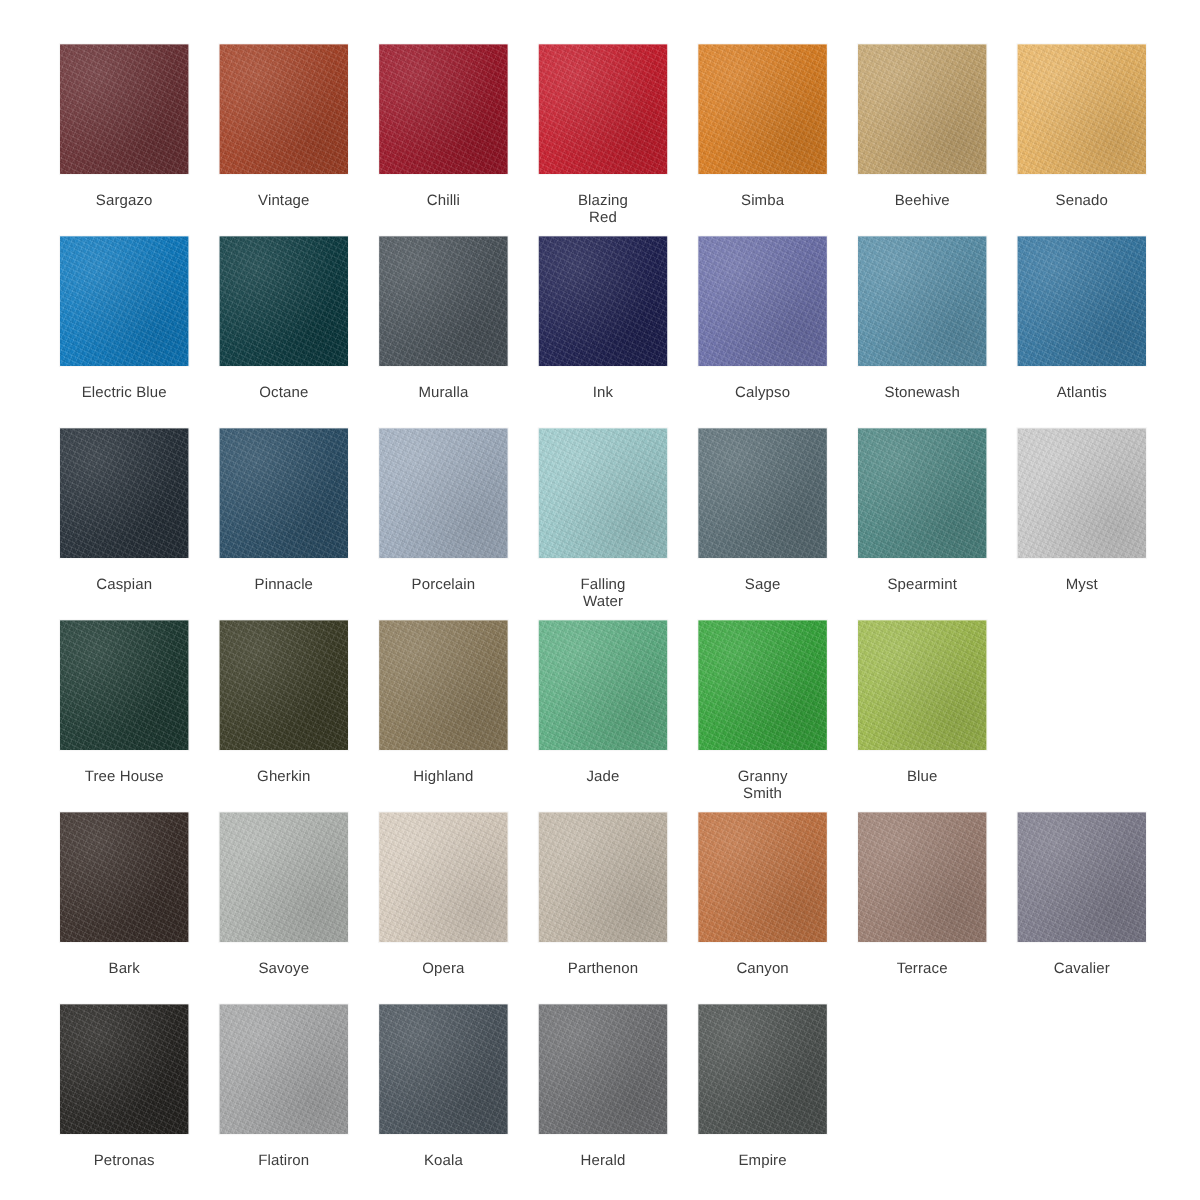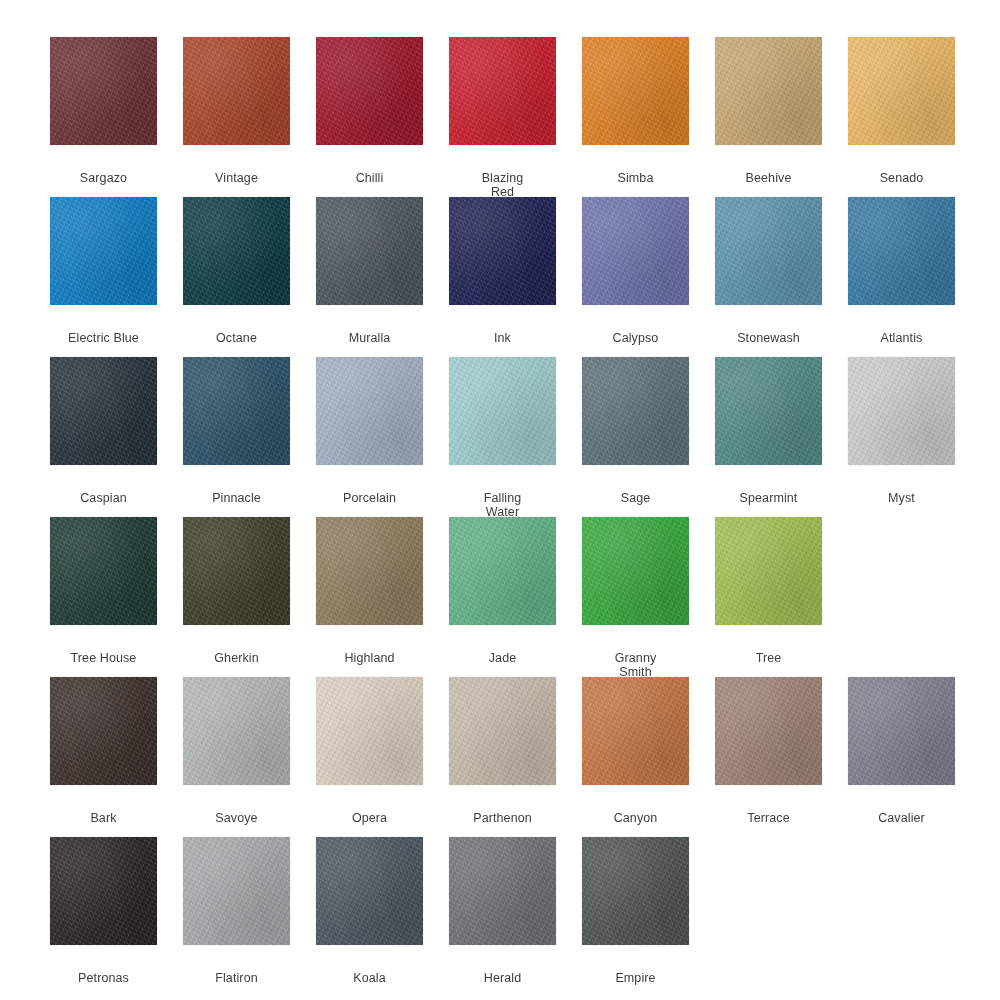--- a/index.html
+++ b/index.html
@@ -67,35 +67,35 @@
     background:
       radial-gradient(ellipse at 28% 22%, rgba(255,255,255,0.10), rgba(255,255,255,0) 62%),
       radial-gradient(ellipse at 76% 78%, rgba(0,0,0,0.09), rgba(0,0,0,0) 66%),
       linear-gradient(103deg, rgba(255,255,255,0.05) 0%, rgba(0,0,0,0.055) 100%);
     pointer-events: none;
   }
 
   .swatch-label {
     display: block;
     width: 107px;
-    margin-top: 26px;
+    margin-top: 15px;
     text-align: center;
     font-size: 12.5px;
     line-height: 14px;
     color: #3d3d3d;
     white-space: pre-line;
     letter-spacing: 0.1px;
   }
 </style>
 </head>
 <body style="background: rgb(255, 255, 255);">
 
 <div id="swatch-grid">
     <div class="grid-row"><div class="swatch-cell"><div class="swatch-chip" style="background-color: rgb(107, 48, 52);"></div><span class="swatch-label" style="color: rgb(61, 61, 61);">Sargazo</span></div><div class="swatch-cell"><div class="swatch-chip" style="background-color: rgb(169, 67, 39);"></div><span class="swatch-label" style="color: rgb(61, 61, 61);">Vintage</span></div><div class="swatch-cell"><div class="swatch-chip" style="background-color: rgb(158, 20, 39);"></div><span class="swatch-label" style="color: rgb(61, 61, 61);">Chilli</span></div><div class="swatch-cell"><div class="swatch-chip" style="background-color: rgb(204, 27, 44);"></div><span class="swatch-label" style="color: rgb(61, 61, 61);">Blazing
 Red</span></div><div class="swatch-cell"><div class="swatch-chip" style="background-color: rgb(224, 128, 33);"></div><span class="swatch-label" style="color: rgb(61, 61, 61);">Simba</span></div><div class="swatch-cell"><div class="swatch-chip" style="background-color: rgb(201, 169, 113);"></div><span class="swatch-label" style="color: rgb(61, 61, 61);">Beehive</span></div><div class="swatch-cell"><div class="swatch-chip" style="background-color: rgb(239, 185, 101);"></div><span class="swatch-label" style="color: rgb(61, 61, 61);">Senado</span></div></div>
     <div class="grid-row"><div class="swatch-cell"><div class="swatch-chip" style="background-color: rgb(11, 124, 196);"></div><span class="swatch-label" style="color: rgb(61, 61, 61);">Electric Blue</span></div><div class="swatch-cell"><div class="swatch-chip" style="background-color: rgb(10, 59, 65);"></div><span class="swatch-label" style="color: rgb(61, 61, 61);">Octane</span></div><div class="swatch-cell"><div class="swatch-chip" style="background-color: rgb(75, 84, 91);"></div><span class="swatch-label" style="color: rgb(61, 61, 61);">Muralla</span></div><div class="swatch-cell"><div class="swatch-chip" style="background-color: rgb(29, 31, 82);"></div><span class="swatch-label" style="color: rgb(61, 61, 61);">Ink</span></div><div class="swatch-cell"><div class="swatch-chip" style="background-color: rgb(110, 114, 174);"></div><span class="swatch-label" style="color: rgb(61, 61, 61);">Calypso</span></div><div class="swatch-cell"><div class="swatch-chip" style="background-color: rgb(90, 147, 173);"></div><span class="swatch-label" style="color: rgb(61, 61, 61);">Stonewash</span></div><div class="swatch-cell"><div class="swatch-chip" style="background-color: rgb(53, 121, 165);"></div><span class="swatch-label" style="color: rgb(61, 61, 61);">Atlantis</span></div></div>
     <div class="grid-row"><div class="swatch-cell"><div class="swatch-chip" style="background-color: rgb(37, 47, 56);"></div><span class="swatch-label" style="color: rgb(61, 61, 61);">Caspian</span></div><div class="swatch-cell"><div class="swatch-chip" style="background-color: rgb(42, 79, 104);"></div><span class="swatch-label" style="color: rgb(61, 61, 61);">Pinnacle</span></div><div class="swatch-cell"><div class="swatch-chip" style="background-color: rgb(164, 178, 196);"></div><span class="swatch-label" style="color: rgb(61, 61, 61);">Porcelain</span></div><div class="swatch-cell"><div class="swatch-chip" style="background-color: rgb(159, 207, 208);"></div><span class="swatch-label" style="color: rgb(61, 61, 61);">Falling
 Water</span></div><div class="swatch-cell"><div class="swatch-chip" style="background-color: rgb(92, 112, 120);"></div><span class="swatch-label" style="color: rgb(61, 61, 61);">Sage</span></div><div class="swatch-cell"><div class="swatch-chip" style="background-color: rgb(79, 138, 134);"></div><span class="swatch-label" style="color: rgb(61, 61, 61);">Spearmint</span></div><div class="swatch-cell"><div class="swatch-chip" style="background-color: rgb(207, 207, 207);"></div><span class="swatch-label" style="color: rgb(61, 61, 61);">Myst</span></div></div>
     <div class="grid-row"><div class="swatch-cell"><div class="swatch-chip" style="background-color: rgb(28, 58, 50);"></div><span class="swatch-label" style="color: rgb(61, 61, 61);">Tree House</span></div><div class="swatch-cell"><div class="swatch-chip" style="background-color: rgb(59, 60, 37);"></div><span class="swatch-label" style="color: rgb(61, 61, 61);">Gherkin</span></div><div class="swatch-cell"><div class="swatch-chip" style="background-color: rgb(142, 125, 92);"></div><span class="swatch-label" style="color: rgb(61, 61, 61);">Highland</span></div><div class="swatch-cell"><div class="swatch-chip" style="background-color: rgb(96, 180, 135);"></div><span class="swatch-label" style="color: rgb(61, 61, 61);">Jade</span></div><div class="swatch-cell"><div class="swatch-chip" style="background-color: rgb(53, 169, 59);"></div><span class="swatch-label" style="color: rgb(61, 61, 61);">Granny
-Smith</span></div><div class="swatch-cell"><div class="swatch-chip" style="background-color: rgb(162, 191, 79);"></div><span class="swatch-label" style="color: rgb(61, 61, 61);">Tree</span></div></div>
+Smith</span></div><div class="swatch-cell"><div class="swatch-chip" style="background-color: rgb(162, 191, 79);"></div><span class="swatch-label" style="color: rgb(61, 61, 61);">Blue</span></div></div>
     <div class="grid-row"><div class="swatch-cell"><div class="swatch-chip" style="background-color: rgb(58, 46, 41);"></div><span class="swatch-label" style="color: rgb(61, 61, 61);">Bark</span></div><div class="swatch-cell"><div class="swatch-chip" style="background-color: rgb(181, 185, 181);"></div><span class="swatch-label" style="color: rgb(61, 61, 61);">Savoye</span></div><div class="swatch-cell"><div class="swatch-chip" style="background-color: rgb(222, 210, 195);"></div><span class="swatch-label" style="color: rgb(61, 61, 61);">Opera</span></div><div class="swatch-cell"><div class="swatch-chip" style="background-color: rgb(200, 189, 173);"></div><span class="swatch-label" style="color: rgb(61, 61, 61);">Parthenon</span></div><div class="swatch-cell"><div class="swatch-chip" style="background-color: rgb(199, 117, 66);"></div><span class="swatch-label" style="color: rgb(61, 61, 61);">Canyon</span></div><div class="swatch-cell"><div class="swatch-chip" style="background-color: rgb(160, 130, 117);"></div><span class="swatch-label" style="color: rgb(61, 61, 61);">Terrace</span></div><div class="swatch-cell"><div class="swatch-chip" style="background-color: rgb(129, 127, 144);"></div><span class="swatch-label" style="color: rgb(61, 61, 61);">Cavalier</span></div></div>
     <div class="grid-row"><div class="swatch-cell"><div class="swatch-chip" style="background-color: rgb(38, 36, 33);"></div><span class="swatch-label" style="color: rgb(61, 61, 61);">Petronas</span></div><div class="swatch-cell"><div class="swatch-chip" style="background-color: rgb(169, 170, 171);"></div><span class="swatch-label" style="color: rgb(61, 61, 61);">Flatiron</span></div><div class="swatch-cell"><div class="swatch-chip" style="background-color: rgb(75, 85, 94);"></div><span class="swatch-label" style="color: rgb(61, 61, 61);">Koala</span></div><div class="swatch-cell"><div class="swatch-chip" style="background-color: rgb(112, 113, 116);"></div><span class="swatch-label" style="color: rgb(61, 61, 61);">Herald</span></div><div class="swatch-cell"><div class="swatch-chip" style="background-color: rgb(78, 83, 81);"></div><span class="swatch-label" style="color: rgb(61, 61, 61);">Empire</span></div></div>
   </div>
 
 </body></html>

